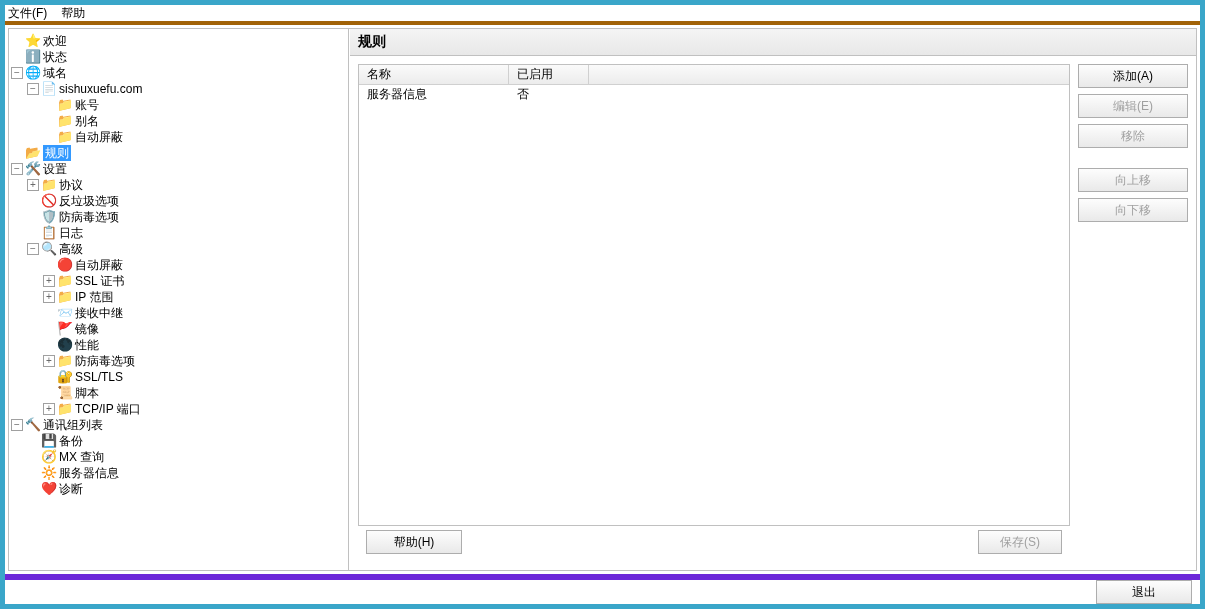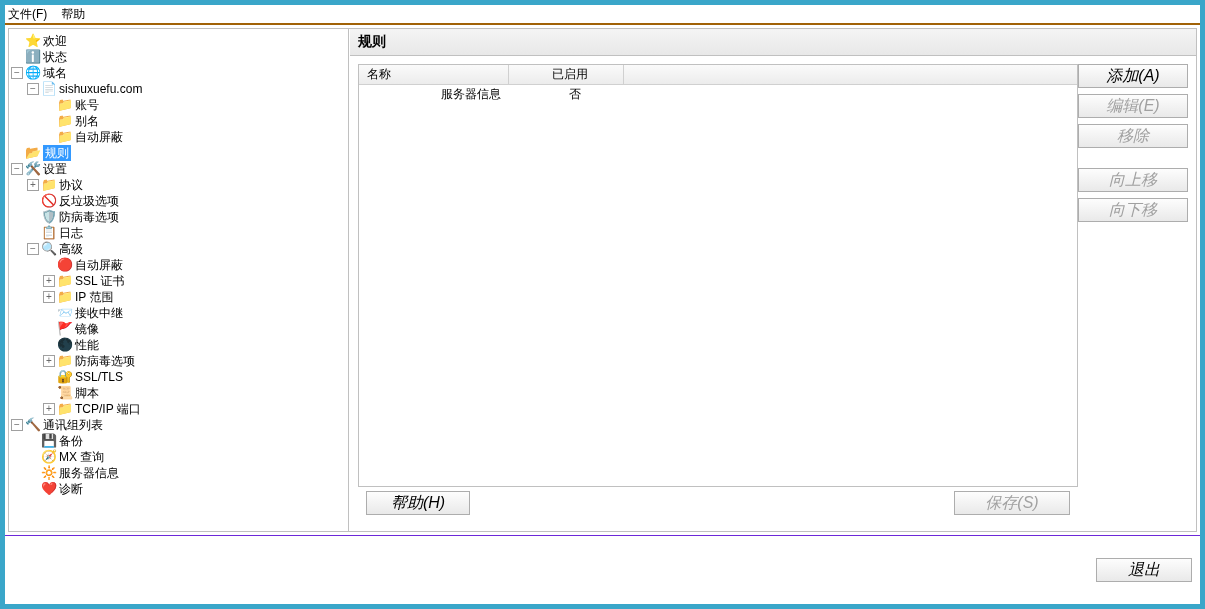--- a/index.html
+++ b/index.html
@@ -1,48 +1,48 @@
 <!DOCTYPE html>
 <html><head>
 <meta charset="utf-8">
 <style>
 * { box-sizing: border-box; margin: 0; padding: 0; }
 body { font-family: "Microsoft YaHei", "SimSun", Tahoma, sans-serif; font-size: 12px; background: #fff; overflow: hidden; }
 .window { width: 1205px; height: 609px; background: #fff; border: 5px solid #3aa6c9; position: relative; display: flex; flex-direction: column; }
-.menubar { height: 20px; background: #fff; display: flex; align-items: center; gap: 14px; padding-left: 3px; border-bottom: 2px solid #a16207; }
+.menubar { height: 20px; background: #fff; display: flex; align-items: center; gap: 14px; padding-left: 3px; border-bottom: 4px solid #a16207; }
 .menubar span { cursor: default; }
 .content { flex: 1; display: flex; border: 1px solid #c0c0c0; margin: 3px; overflow: hidden; }
 .sidebar { width: 340px; border-right: 1px solid #c0c0c0; overflow: auto; padding: 4px 2px; }
 .tree ul { list-style: none; }
 .node { display: flex; align-items: center; height: 16px; line-height: 16px; white-space: nowrap; cursor: default; }
 .toggle { width: 12px; height: 12px; display: inline-flex; align-items: center; justify-content: center; margin-right: 2px; font-size: 10px; color: #6a6a6a; border: 1px solid #a0a0a0; background: #fff; }
 .toggle.empty { border: none; background: transparent; }
 .icon { width: 16px; height: 16px; display: inline-flex; align-items: center; justify-content: center; margin-right: 2px; font-size: 13px; }
 .lbl.selected { background: #3399ff; color: #fff; padding: 0 2px; }
 .children { padding-left: 16px; }
 .main { flex: 1; display: flex; flex-direction: column; border-left: 1px solid #fff; }
 .header { background: linear-gradient(#f4f4f4, #e8e8e8); border-bottom: 1px solid #c0c0c0; padding: 4px 8px; font-weight: bold; font-size: 14px; }
-.body { flex: 1; display: flex; padding: 8px; gap: 0; text-align: right; }
+.body { flex: 1; display: flex; padding: 8px; gap: 8px; }
 .listwrap { flex: 1; display: flex; flex-direction: column; }
 .listview { flex: 1; border: 1px solid #c0c0c0; background: #fff; display: flex; flex-direction: column; }
 .listhead { display: flex; background: linear-gradient(#fafafa,#ececec); border-bottom: 1px solid #d0d0d0; height: 20px; align-items: center; }
 .listhead .col { padding: 0 8px; border-right: 1px solid #d0d0d0; height: 100%; display: flex; align-items: center; }
 .listhead .col1 { width: 150px; }
-.listhead .col2 { width: 80px; margin-left: 35px; }
+.listhead .col2 { width: 80px; }
 .listbody { flex: 1; }
 .row { display: flex; height: 18px; align-items: center; }
 .row .cell { padding: 0 8px; }
 .row .cell1 { width: 150px; }
 .row .cell2 { width: 80px; }
 .sidebtns { width: 110px; display: flex; flex-direction: column; gap: 6px; }
-.btn { height: 24px; border: 1px solid #adadad; background: linear-gradient(#fdfdfd,#e9e9e9); display: flex; align-items: center; justify-content: center; cursor: default; font-size: 16px; font-style: italic; }
+.btn { height: 24px; border: 1px solid #adadad; background: linear-gradient(#fdfdfd,#e9e9e9); display: flex; align-items: center; justify-content: center; cursor: default; font-size: 12px; }
 .btn.disabled { color: #a0a0a0; }
 .bottom { display: flex; padding: 4px 8px 8px 8px; align-items: center; }
 .bottom .spacer { flex: 1; }
-.footer { border-top: 1px solid #6d28d9; display: flex; justify-content: flex-end; padding: 22px 8px; }
+.footer { border-top: 6px solid #6d28d9; display: flex; justify-content: flex-end; padding: 0 8px; }
 .footer .btn { width: 96px; }
 </style>
 </head>
 <body>
 
 <div class="window">
   <div class="menubar">
     <span>文件(F)</span>
     <span>帮助</span>
   </div>
@@ -277,23 +277,23 @@
               <div class="col col2">已启用</div>
             </div>
             <div class="listbody">
               <div class="row">
                 <div class="cell cell1">服务器信息</div>
                 <div class="cell cell2">否</div>
               </div>
             </div>
           </div>
           <div class="bottom">
-            <div class="btn" style="width:104px">帮助(H)</div>
+            <div class="btn" style="width:96px">帮助(H)</div>
             <div class="spacer"></div>
-            <div class="btn disabled" style="width:116px">保存(S)</div>
+            <div class="btn disabled" style="width:84px">保存(S)</div>
           </div>
         </div>
         <div class="sidebtns">
           <div class="btn">添加(A)</div>
           <div class="btn disabled">编辑(E)</div>
           <div class="btn disabled">移除</div>
           <div style="height:8px"></div>
           <div class="btn disabled">向上移</div>
           <div class="btn disabled">向下移</div>
         </div>

